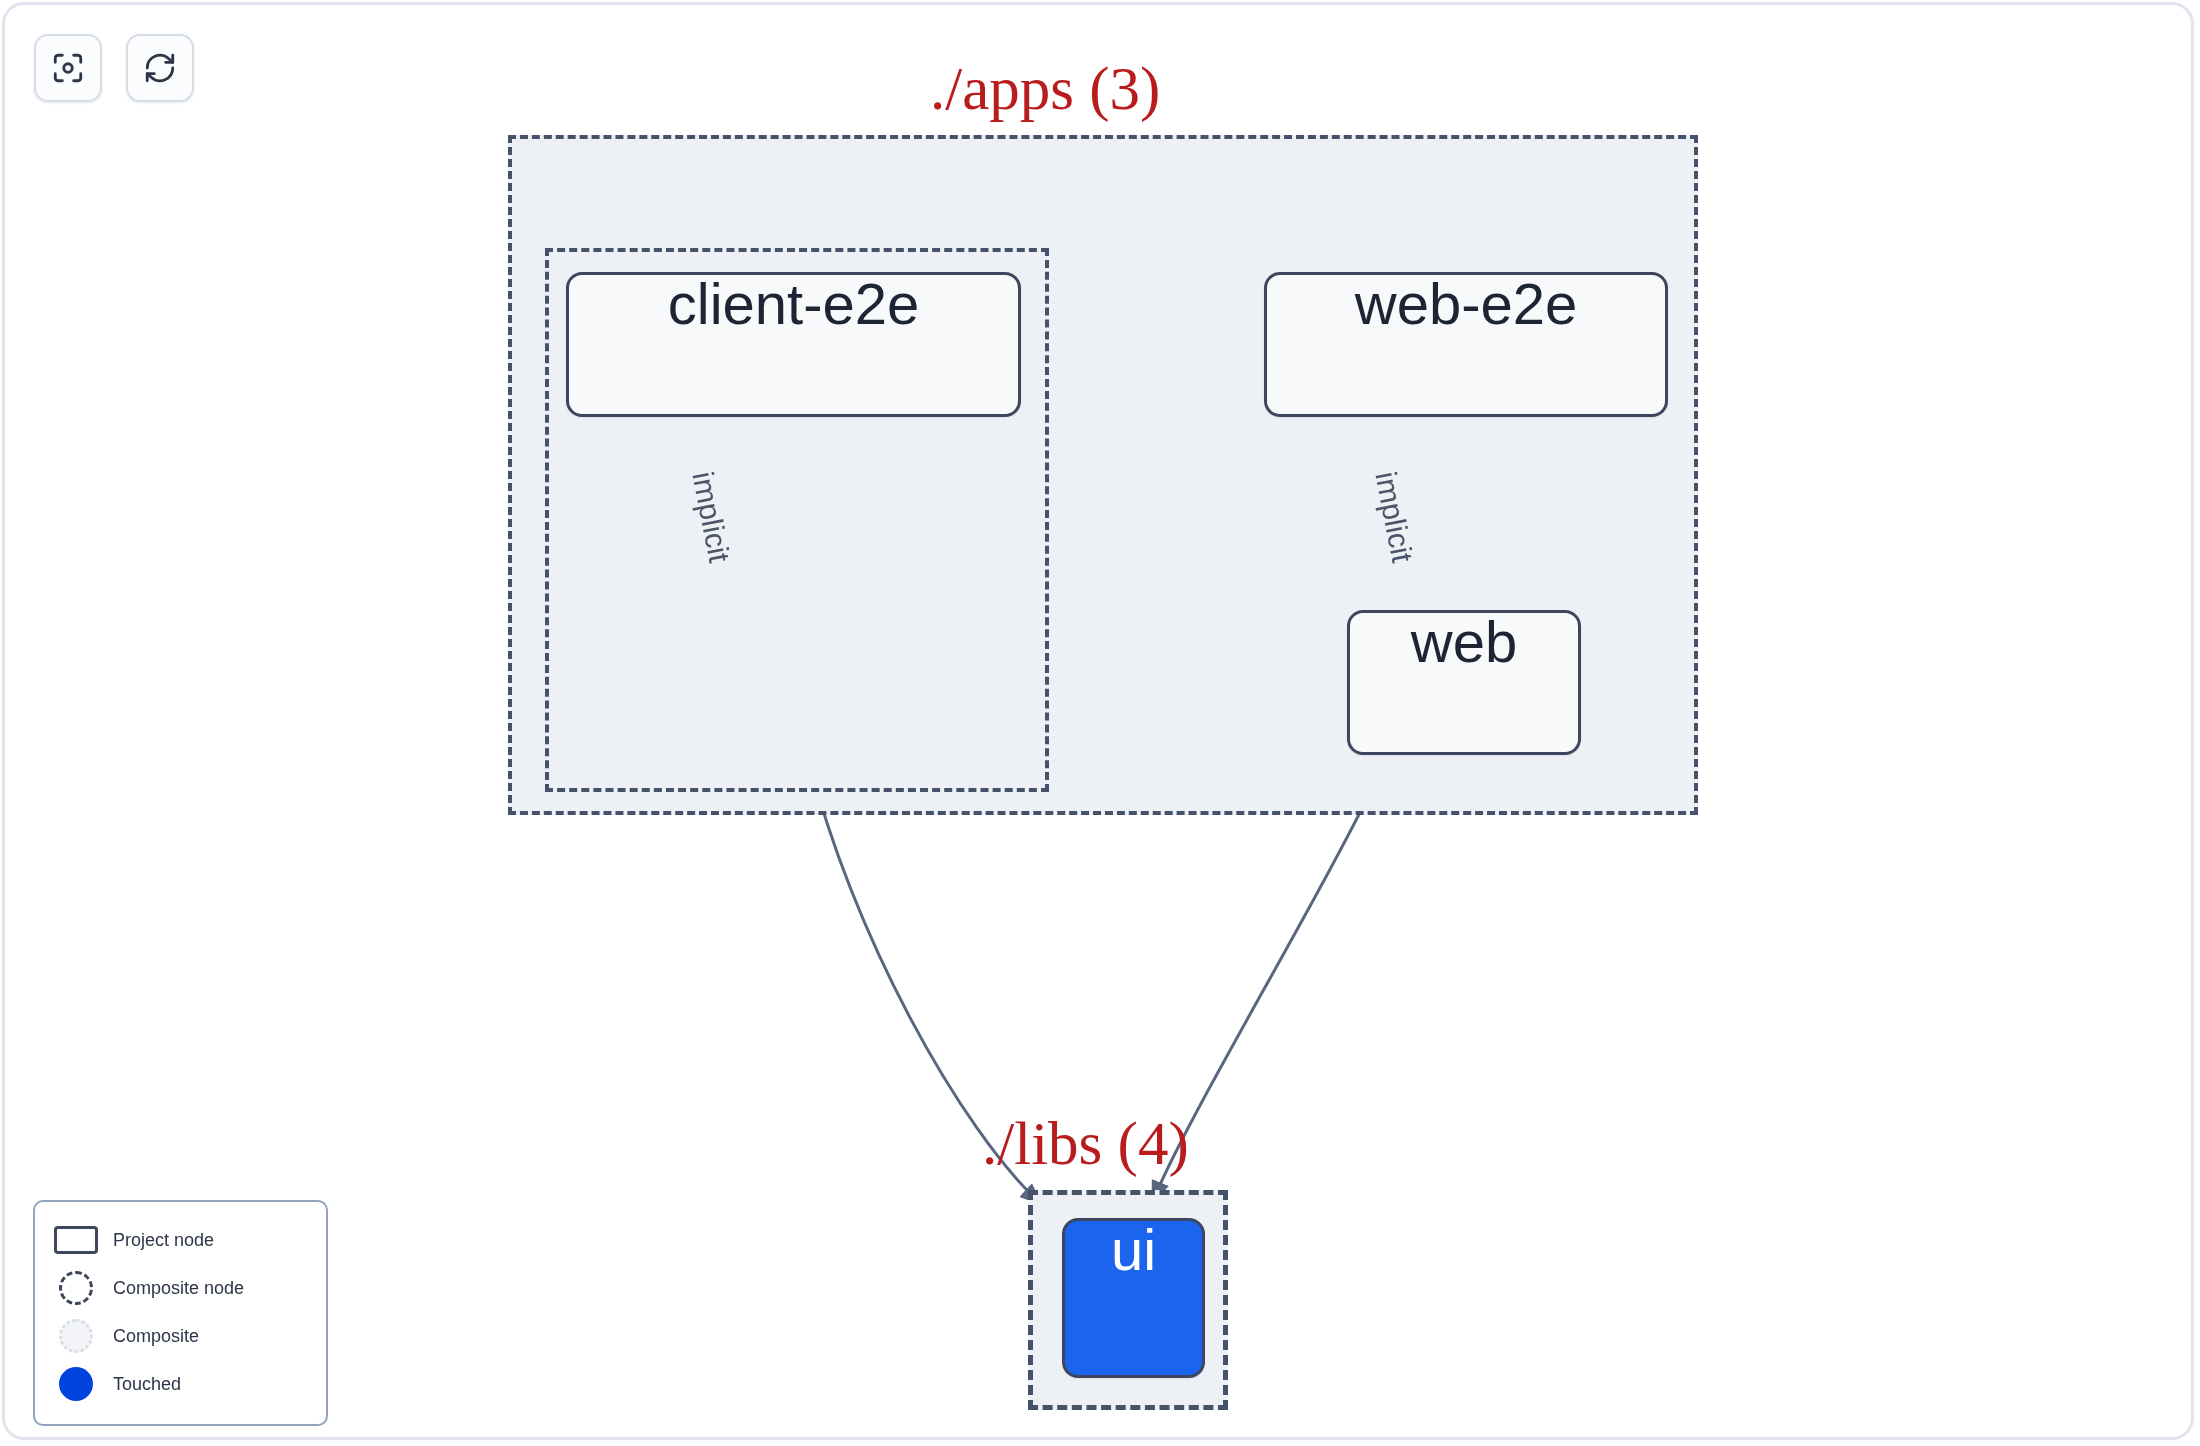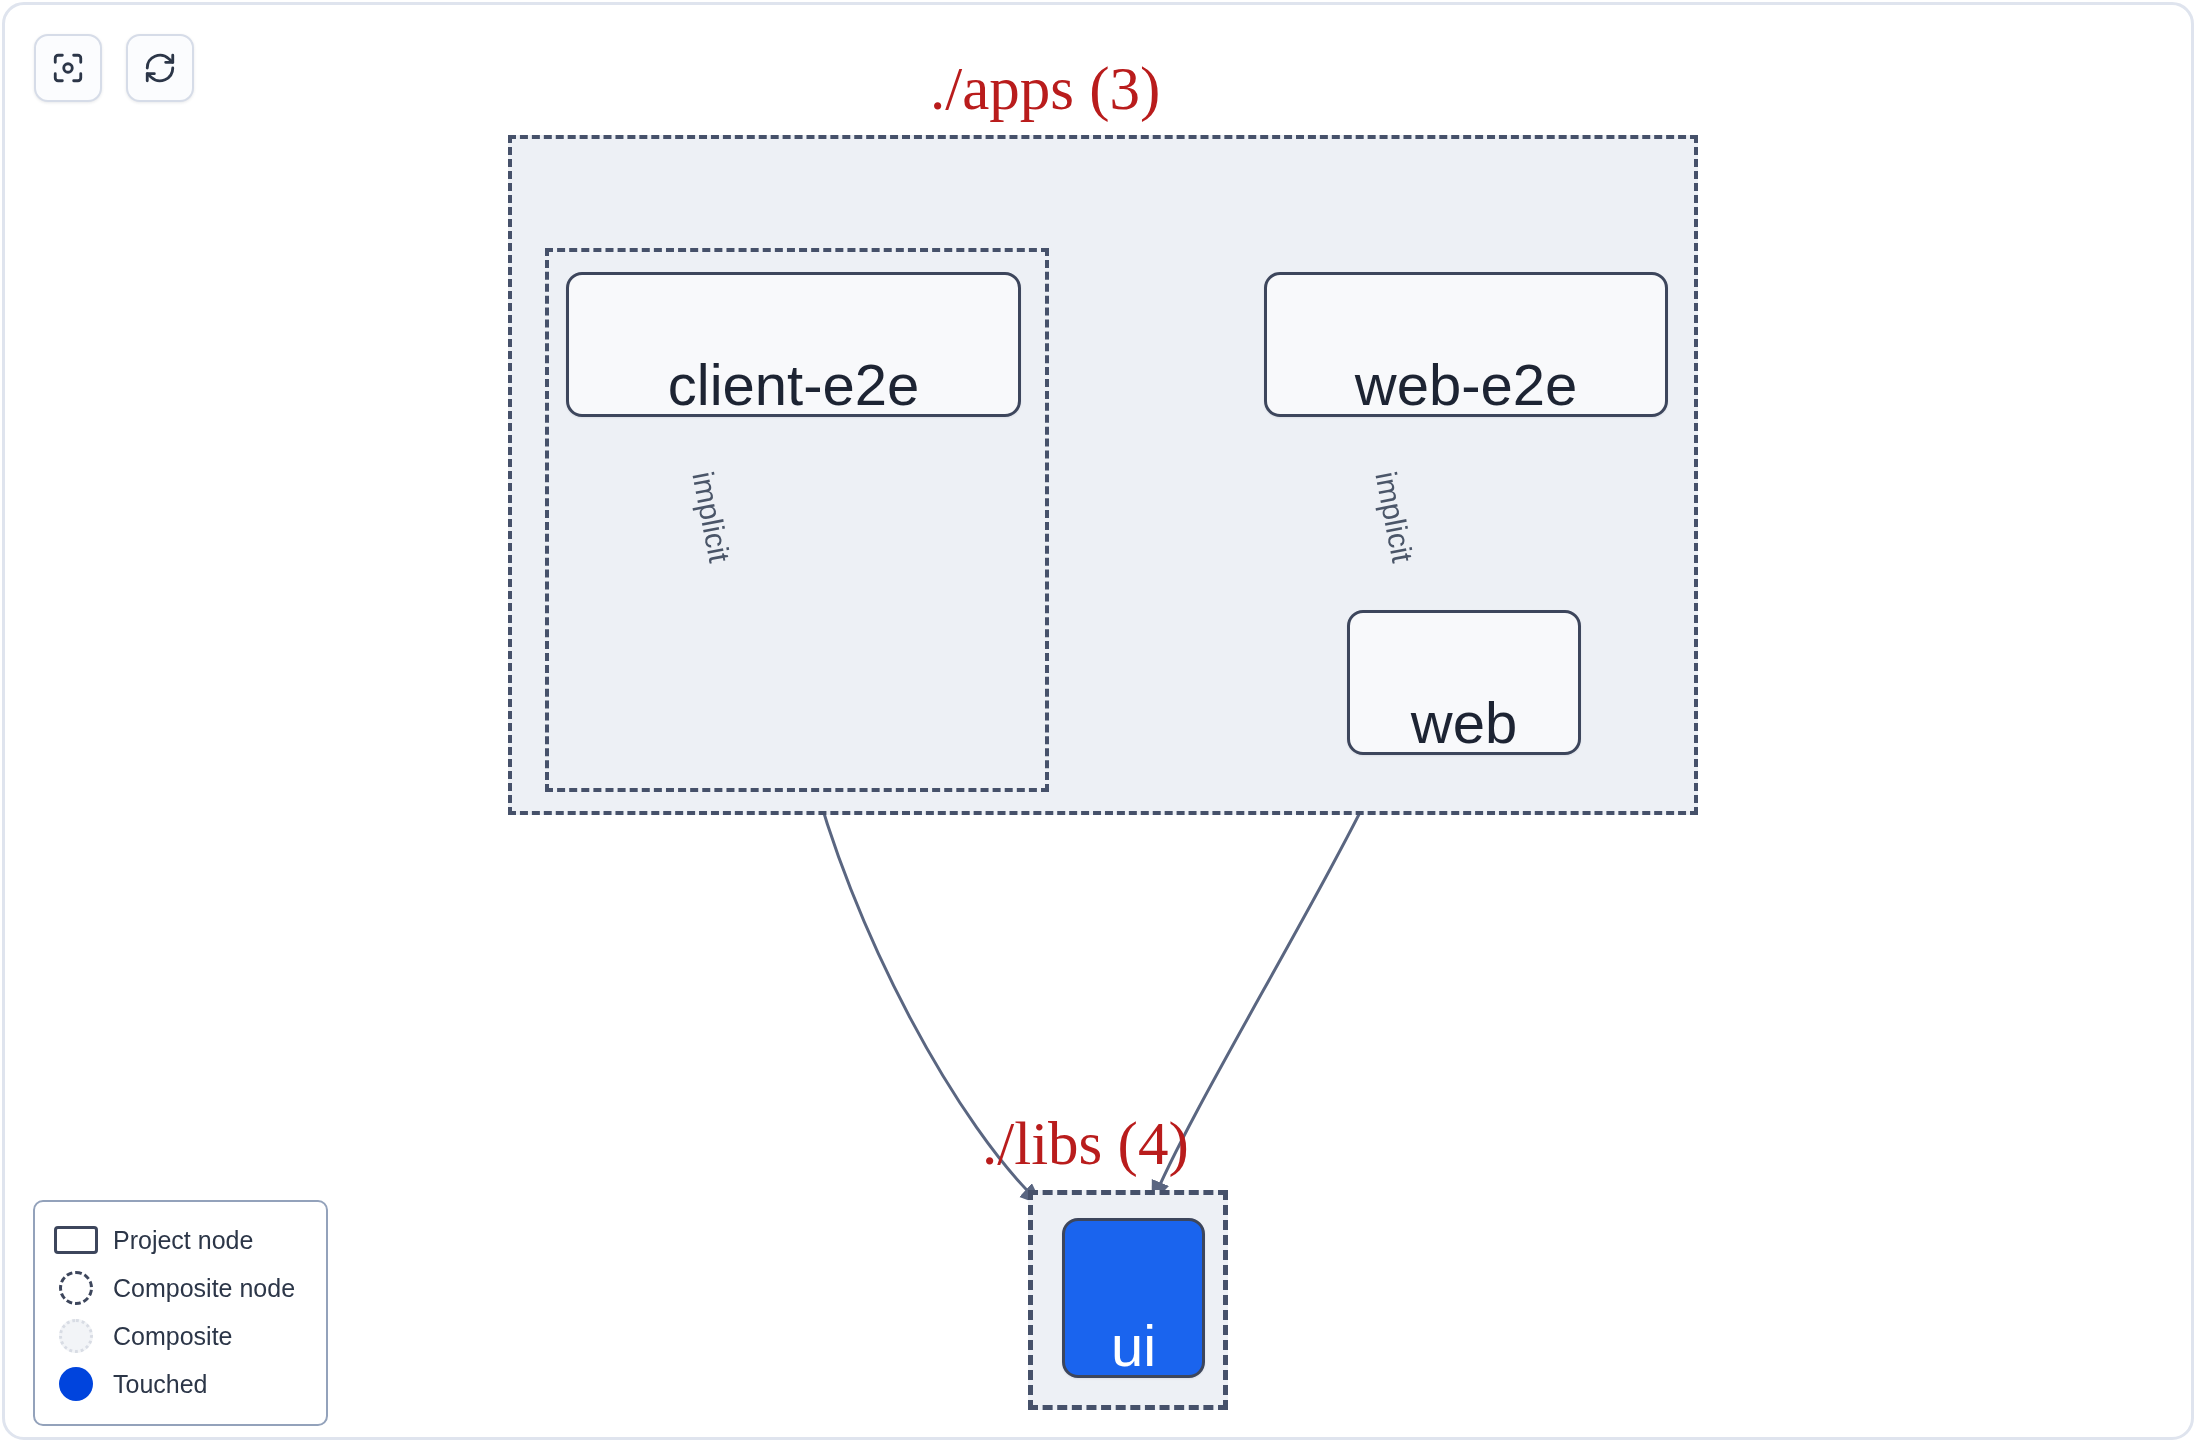--- a/index.html
+++ b/index.html
@@ -86,21 +86,21 @@
   #label-libs    { left: 982px;  top: 1113px; }
 
   
   .node {
     position: absolute;
     border: 3px solid #3d465c;
     border-radius: 16px;
     background: #f8f9fb;
     box-sizing: border-box;
     display: flex;
-    align-items: flex-end;
+    align-items: flex-start;
     justify-content: center;
     z-index: 22;
     cursor: pointer;
     box-shadow: 0 1px 2px rgba(30,40,60,.08);
   }
   .node-label {
     font-size: 58px;
     line-height: 1;
     color: #1d2433;
     white-space: nowrap;
@@ -179,21 +179,21 @@
     border-radius: 50%;
     background: #f2f4f7;
     box-sizing: border-box;
   }
   .sw-touched {
     width: 34px; height: 34px;
     border-radius: 50%;
     background: #0044dd;
   }
   .legend-text {
-    font-size: 25px;
+    font-size: 18px;
     color: #2c3648;
     white-space: nowrap;
     font-family: "Liberation Sans", sans-serif;
   }
 </style>
 </head>
 <body>
 
 <div id="stage">
 

